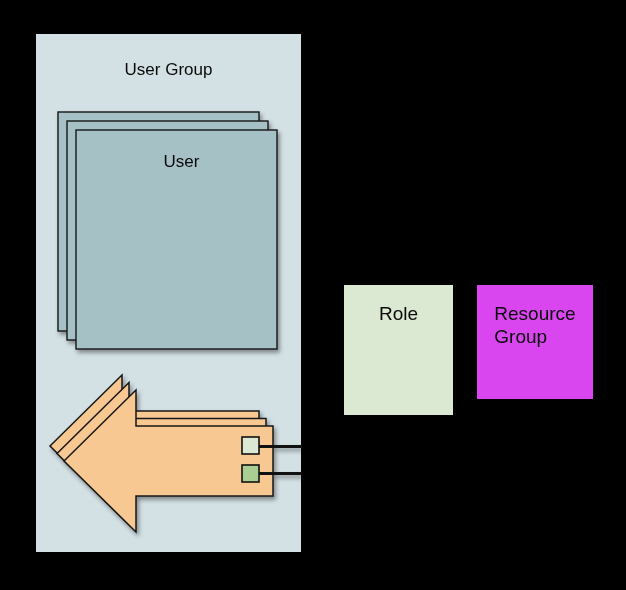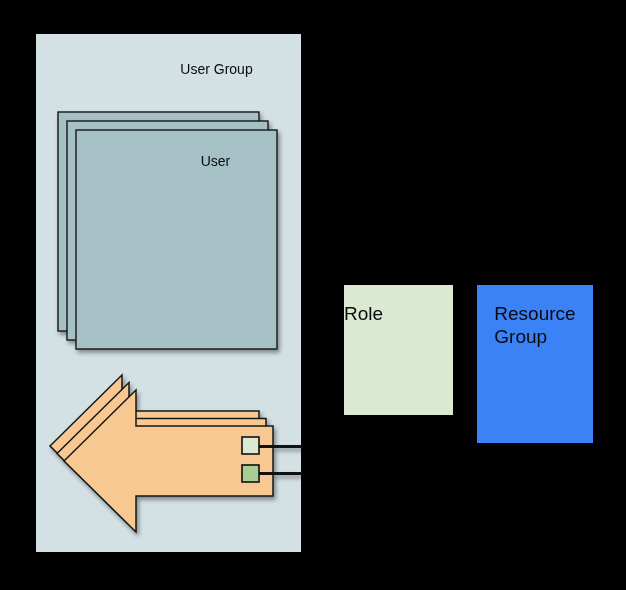--- a/index.html
+++ b/index.html
@@ -17,75 +17,74 @@
   .canvas {
     position: absolute;
     left: 0; top: 0;
     width: 626px;
     height: 590px;
     background: #000000;
   }
   .label {
     position: absolute;
     color: #0a0a0a;
-    font-size: 14px;
+    font-size: 17px;
     line-height: 23px;
     white-space: nowrap;
     pointer-events: none;
-    padding-left: 48px;
   }
   .centered { text-align: center; }
 
   #user-group-box {
     position: absolute;
     left: 36px; top: 34px;
     width: 265px; height: 518px;
     background: #d3e0e4;
   }
   #user-group-label {
     left: 36px; top: 58px; width: 265px;
   }
 
   #user-stack-svg {
     position: absolute;
     left: 48px; top: 102px;
     width: 240px; height: 260px;
     filter: drop-shadow(2px 3px 2px rgba(0,0,0,0.40));
   }
   #user-label {
-    left: 58px; top: 150px; width: 219px;
+    left: 72px; top: 150px; width: 219px;
   }
 
   #arrow-svg {
     position: absolute;
     left: 42px; top: 366px;
     width: 264px; height: 180px;
     filter: drop-shadow(2px 3px 2px rgba(0,0,0,0.40));
   }
   #role-binding-label {
     left: 60px; top: 448px; width: 200px;
   }
 
   #role-box {
     position: absolute;
     left: 344px; top: 285px;
     width: 109px; height: 130px;
     background: #dbe9d2;
     box-sizing: border-box;
     padding-top: 17px;
-    text-align: left;
+    text-align: center;
     color: #0a0a0a;
     font-size: 19px;
     line-height: 23px;
   }
   #resource-group-box {
     position: absolute;
     left: 477px; top: 285px;
-    width: 116px; height: 158px;
-    background: #3b82f6;
+    width: 116px; height: 114px;
+    background: #d946ef;
     box-sizing: border-box;
     padding-top: 17px;
     text-align: center;
     color: #0a0a0a;
     font-size: 19px;
     line-height: 23px;
   }
   .multiline-inner {
     display: inline-block;
     text-align: left;

